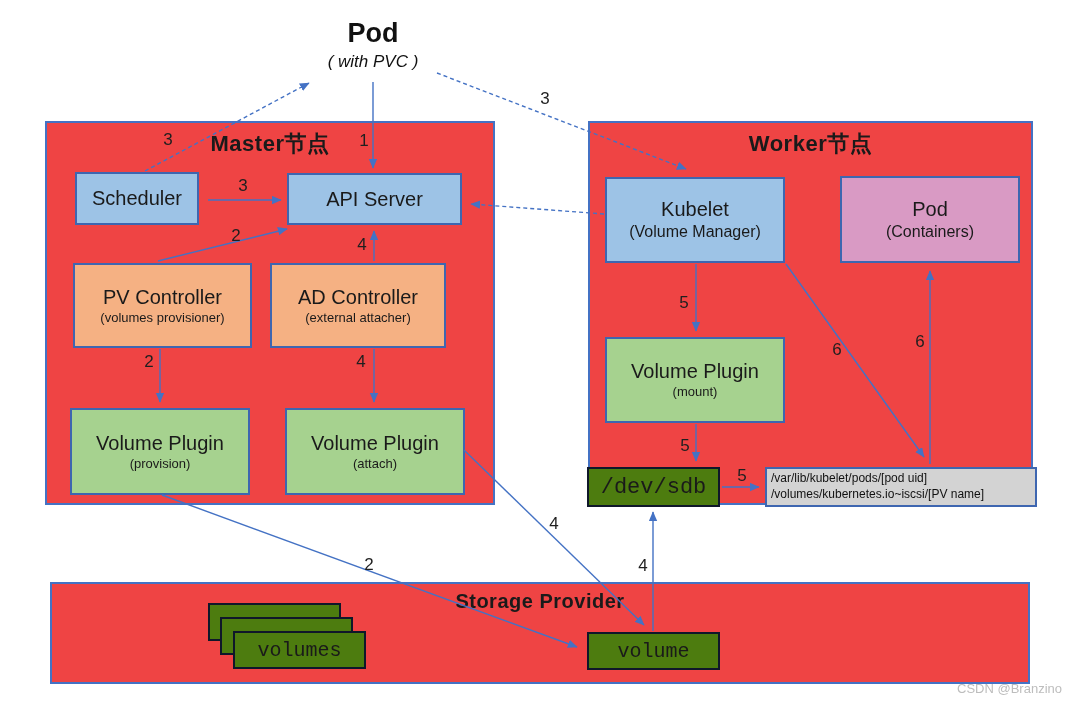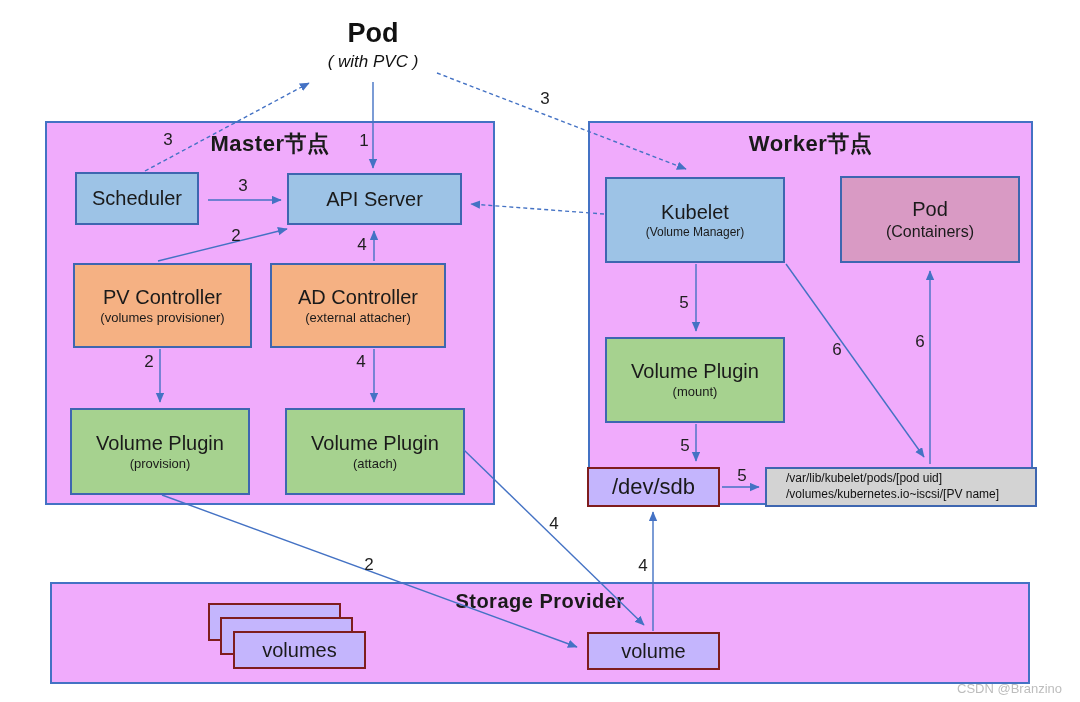--- a/index.html
+++ b/index.html
@@ -11,21 +11,21 @@
     position: relative;
     width: 1080px;
     height: 702px;
     background: #ffffff;
     overflow: hidden;
   }
   
   .section {
     position: absolute;
     border: 2px solid #4472C4;
-    background: #f0abfc;
+    background: #ef4444;
   }
   .stitle {
     position: absolute;
     top: 6px; left: 0; right: 0;
     text-align: center;
     font-weight: 700;
     font-size: 22px;
     color: #1a1a1a;
     letter-spacing: 0.5px;
   }
@@ -59,33 +59,34 @@
   
   .pathbox {
     position: absolute;
     border: 2px solid #3E66B0;
     background: #D3D3D3;
     font-size: 12px;
     color: #111;
     display: flex;
     flex-direction: column;
     justify-content: center;
-    padding-left: 19px;
+    padding-left: 4px;
     line-height: 1.3;
   }
   
   .gbox {
     position: absolute;
-    border: 2px solid #7f1d1d;
-    background: #c4b5fd;
+    border: 2px solid #0f172a;
+    background: #4d7c0f;
     display: flex;
     align-items: center;
     justify-content: center;
     font-size: 20px;
     color: #1a1a1a;
+    font-family: Liberation Mono, monospace;
   }
   
   .num {
     position: absolute;
     transform: translate(-50%, -50%);
     font-size: 17px;
     color: #1f1f1f;
     background: transparent;
     white-space: nowrap;
   }
@@ -148,21 +149,21 @@
     <div class="nsub">(provision)</div>
   </div>
 
   <div class="node green" style="left:285px;top:408px;width:180px;height:87px">
     <div class="nlabel">Volume Plugin</div>
     <div class="nsub">(attach)</div>
   </div>
 
   <div class="node blue" style="left:605px;top:177px;width:180px;height:86px">
     <div class="nlabel">Kubelet</div>
-    <div class="nsub" style="font-size:12px">(Volume Manager)</div>
+    <div class="nsub" style="font-size:16px">(Volume Manager)</div>
   </div>
 
   <div class="node pink" style="left:840px;top:176px;width:180px;height:87px">
     <div class="nlabel">Pod</div>
     <div class="nsub" style="font-size:16px">(Containers)</div>
   </div>
 
   <div class="node green" style="left:605px;top:337px;width:180px;height:86px">
     <div class="nlabel">Volume Plugin</div>
     <div class="nsub" style="font-size:13px">(mount)</div>

